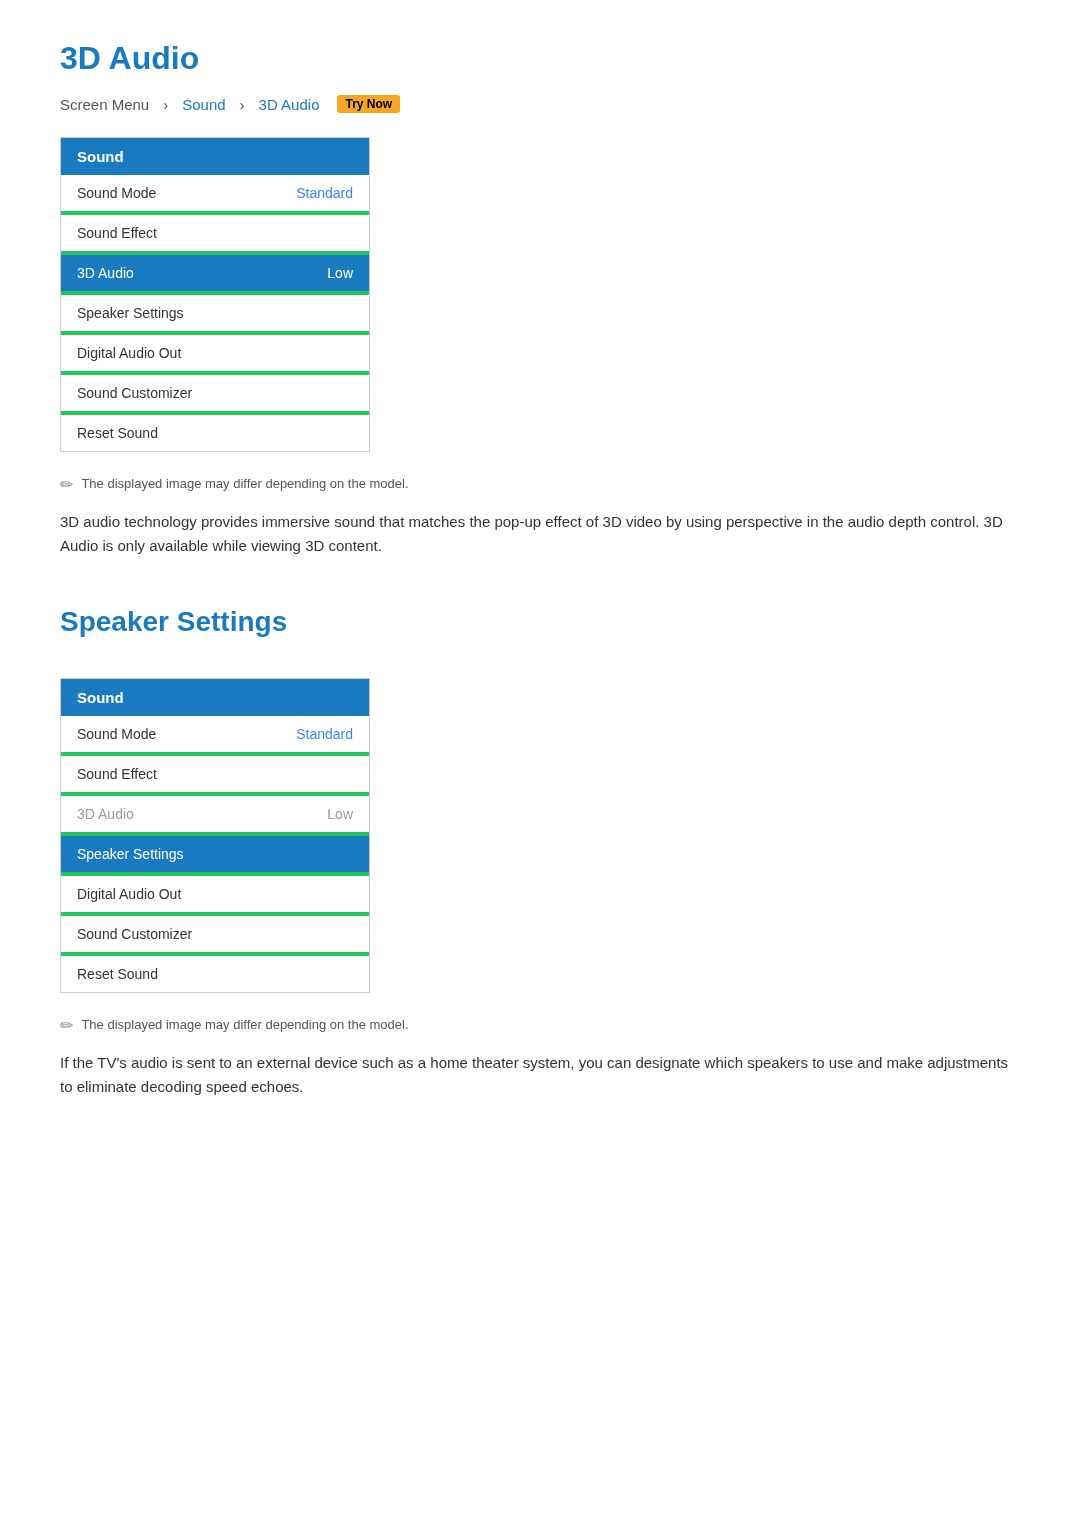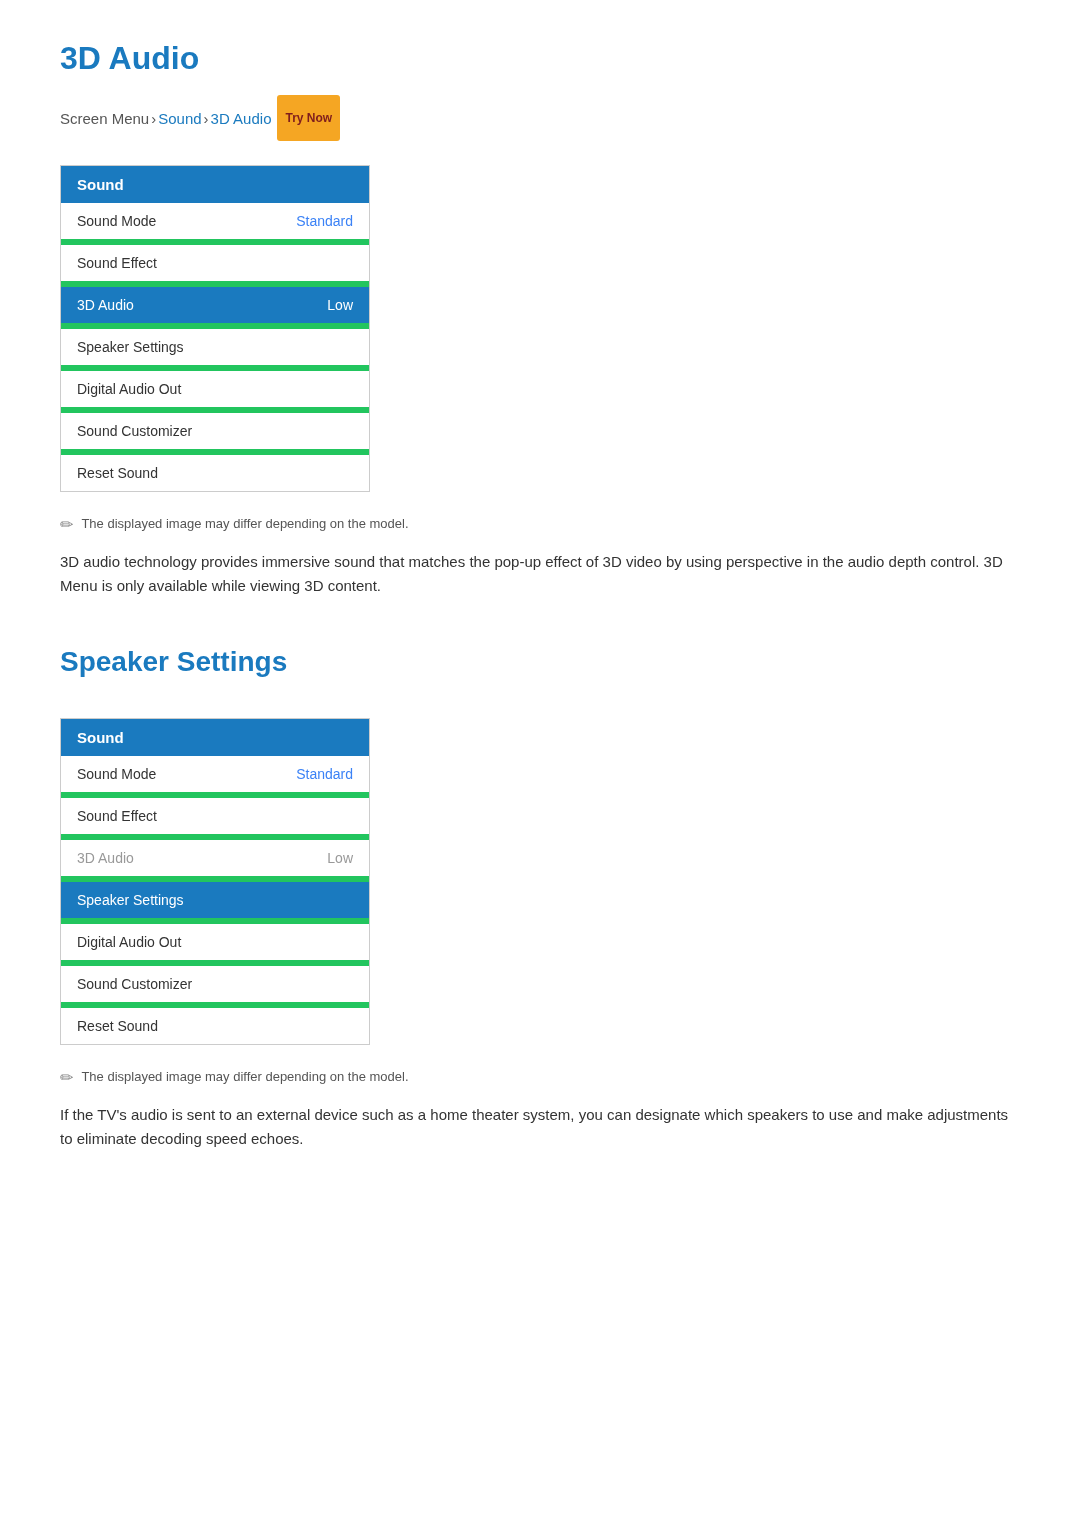--- a/index.html
+++ b/index.html
@@ -17,38 +17,38 @@
       color: #1a7abf;
       margin-bottom: 18px;
     }
 
     .breadcrumb {
       font-size: 15px;
       color: #555;
       margin-bottom: 24px;
       display: flex;
       align-items: center;
-      gap: 2px;
+      gap: 14px;
     }
 
     .breadcrumb a {
       color: #1a7abf;
       text-decoration: none;
     }
 
     .breadcrumb .separator {
       color: #555;
     }
 
     .try-now-badge {
       background-color: #f5a623;
-      color: #7f1d1d;
+      color: #000000;
       font-size: 12px;
       font-weight: bold;
-      padding: 16px 8px;
+      padding: 2px 8px;
       border-radius: 3px;
       margin-left: 4px;
     }
 
     .menu-panel {
       width: 310px;
       border: 1px solid #cccccc;
       background: #ffffff;
       margin-bottom: 24px;
     }
@@ -61,21 +61,21 @@
       padding: 10px 16px;
     }
 
     .menu-panel .menu-item {
       padding: 10px 16px;
       font-size: 14px;
       color: #333;
       display: flex;
       justify-content: space-between;
       align-items: center;
-      border-bottom: 6px solid #22c55e;
+      border-bottom: 4px solid #22c55e;
       cursor: pointer;
     }
 
     .menu-panel .menu-item:last-child {
       border-bottom: none;
       align-items: flex-end;
     }
 
     .menu-panel .menu-item.active {
       background-color: #1a7abf;
@@ -177,21 +177,21 @@
     <span>Reset Sound</span>
     <span class="item-value"></span>
   </div>
 </div>
 
 <div class="note-line">
   <span class="note-icon">✏</span>
   <span>The displayed image may differ depending on the model.</span>
 </div>
 
-<p class="description-text">3D audio technology provides immersive sound that matches the pop-up effect of 3D video by using perspective in the audio depth control. 3D Menu is only available while viewing 3D content.</p>
+<p class="description-text">3D audio technology provides immersive sound that matches the pop-up effect of 3D video by using perspective in the audio depth control. 3D Audio is only available while viewing 3D content.</p>
 
 <h2 class="section-title">Speaker Settings</h2>
 
 <div class="spacer"></div>
 
 <div class="menu-panel">
   <div class="menu-header">Sound</div>
 
   <div class="menu-item">
     <span>Sound Mode</span>

